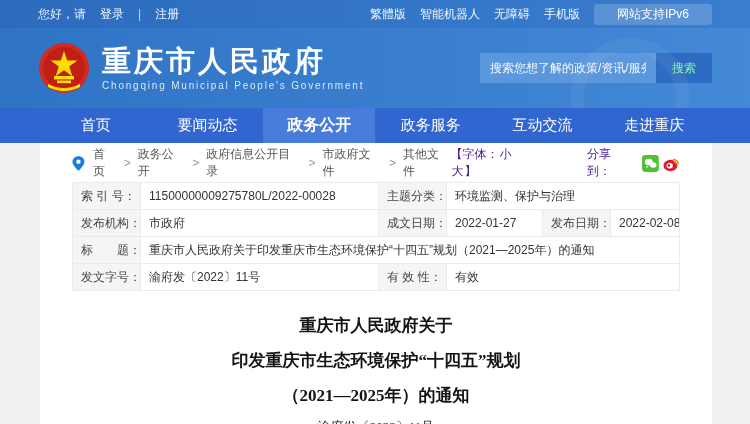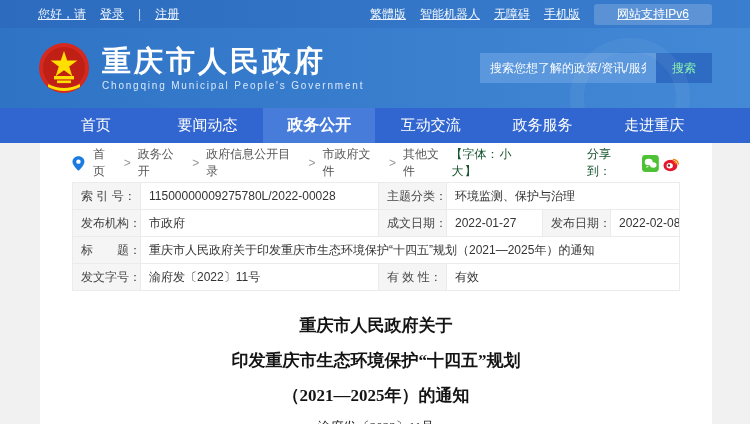--- a/index.html
+++ b/index.html
@@ -2,21 +2,21 @@
 <html><head>
 <meta charset="utf-8">
 <style>
   * { margin:0; padding:0; box-sizing:border-box; }
   html,body { width:750px; height:424px; overflow:hidden;
     font-family:"Liberation Sans","DejaVu Sans",sans-serif; background:#f1f1f2; }
 
   
   .topbar { height:28px; background:linear-gradient(90deg,#2c6bbd,#3a7ecf);
     display:flex; align-items:center; justify-content:space-between;
-    padding:0 38px; font-size:12px; color:#e8f1fb;text-decoration:underline; }
+    padding:0 38px; font-size:12px; color:#e8f1fb; }
   .topbar-left, .topbar-right { display:flex; align-items:center; gap:14px; }
   .topbar a, .topbar .lnk { color:#f2f7fd; cursor:pointer; text-decoration:none; }
   .topbar .sep { color:#bcd6f0; }
   .ipv6-badge { background:rgba(255,255,255,.18); border-radius:3px;
     padding:2px 23px; color:#fff; cursor:pointer; }
 
   
   .header { height:80px; background:linear-gradient(90deg,#2f73c5,#4389d6);
     display:flex; align-items:center; padding:0 38px; position:relative; overflow:hidden; }
   .header .deco { position:absolute; right:60px; top:10px; width:120px; height:120px;
@@ -39,21 +39,21 @@
   .nav-tab.active { background:#477cdb; font-weight:bold; font-size:16px; }
 
   
   .content-outer { height:281px; background:#f1f1f2; }
   .content { margin:0 38px 0 40px; background:#fff; height:100%; padding:9px 32px 0; }
 
   .crumb-row { display:flex; align-items:center; font-size:12px; color:#666; height:22px; }
   .crumb-row .pin { width:13px; height:15px; margin-right:8px; }
   .crumb-item { color:#555; cursor:pointer; }
   .crumb-sep { margin:0 7px; color:#999; }
-  .crumb-right { margin-left:auto; display:flex; align-items:center; color:#14532d; }
+  .crumb-right { margin-left:auto; display:flex; align-items:center; color:#4c1d95; }
   .font-ctl { margin-right:46px; }
   .font-ctl .sz { cursor:pointer; margin:0 1px; }
   .share-label { margin-right:4px; }
   .share-ic { width:17px; height:17px; margin-left:4px; cursor:pointer; }
 
   
   table.meta { width:100%; border-collapse:collapse; margin-top:8px;
     font-size:12px; color:#333; table-layout:fixed; }
   table.meta td { border:1px solid #ebebeb; height:27px; padding:0 8px;
     white-space:nowrap; overflow:hidden; }
@@ -102,22 +102,22 @@
   <div class="search-box">
     <input class="search-input" placeholder="搜索您想了解的政策/资讯/服务" style="">
     <button class="search-btn">搜索</button>
   </div>
 </div>
 
 <div class="nav">
   <div class="nav-tab">首页</div>
   <div class="nav-tab">要闻动态</div>
   <div class="nav-tab active">政务公开</div>
+  <div class="nav-tab">政务服务</div>
   <div class="nav-tab">互动交流</div>
-  <div class="nav-tab">政务服务</div>
   <div class="nav-tab">走进重庆</div>
 </div>
 
 <div class="content-outer">
 <div class="content">
 
   <div class="crumb-row">
     <svg class="pin" viewBox="0 0 14 16">
       <path d="M7 0 C3 0 0.5 2.8 0.5 6.2 C0.5 10.2 7 16 7 16 C7 16 13.5 10.2 13.5 6.2 C13.5 2.8 11 0 7 0 Z" fill="#1b7be0"></path>
       <circle cx="7" cy="6" r="2.4" fill="#fff"></circle>

